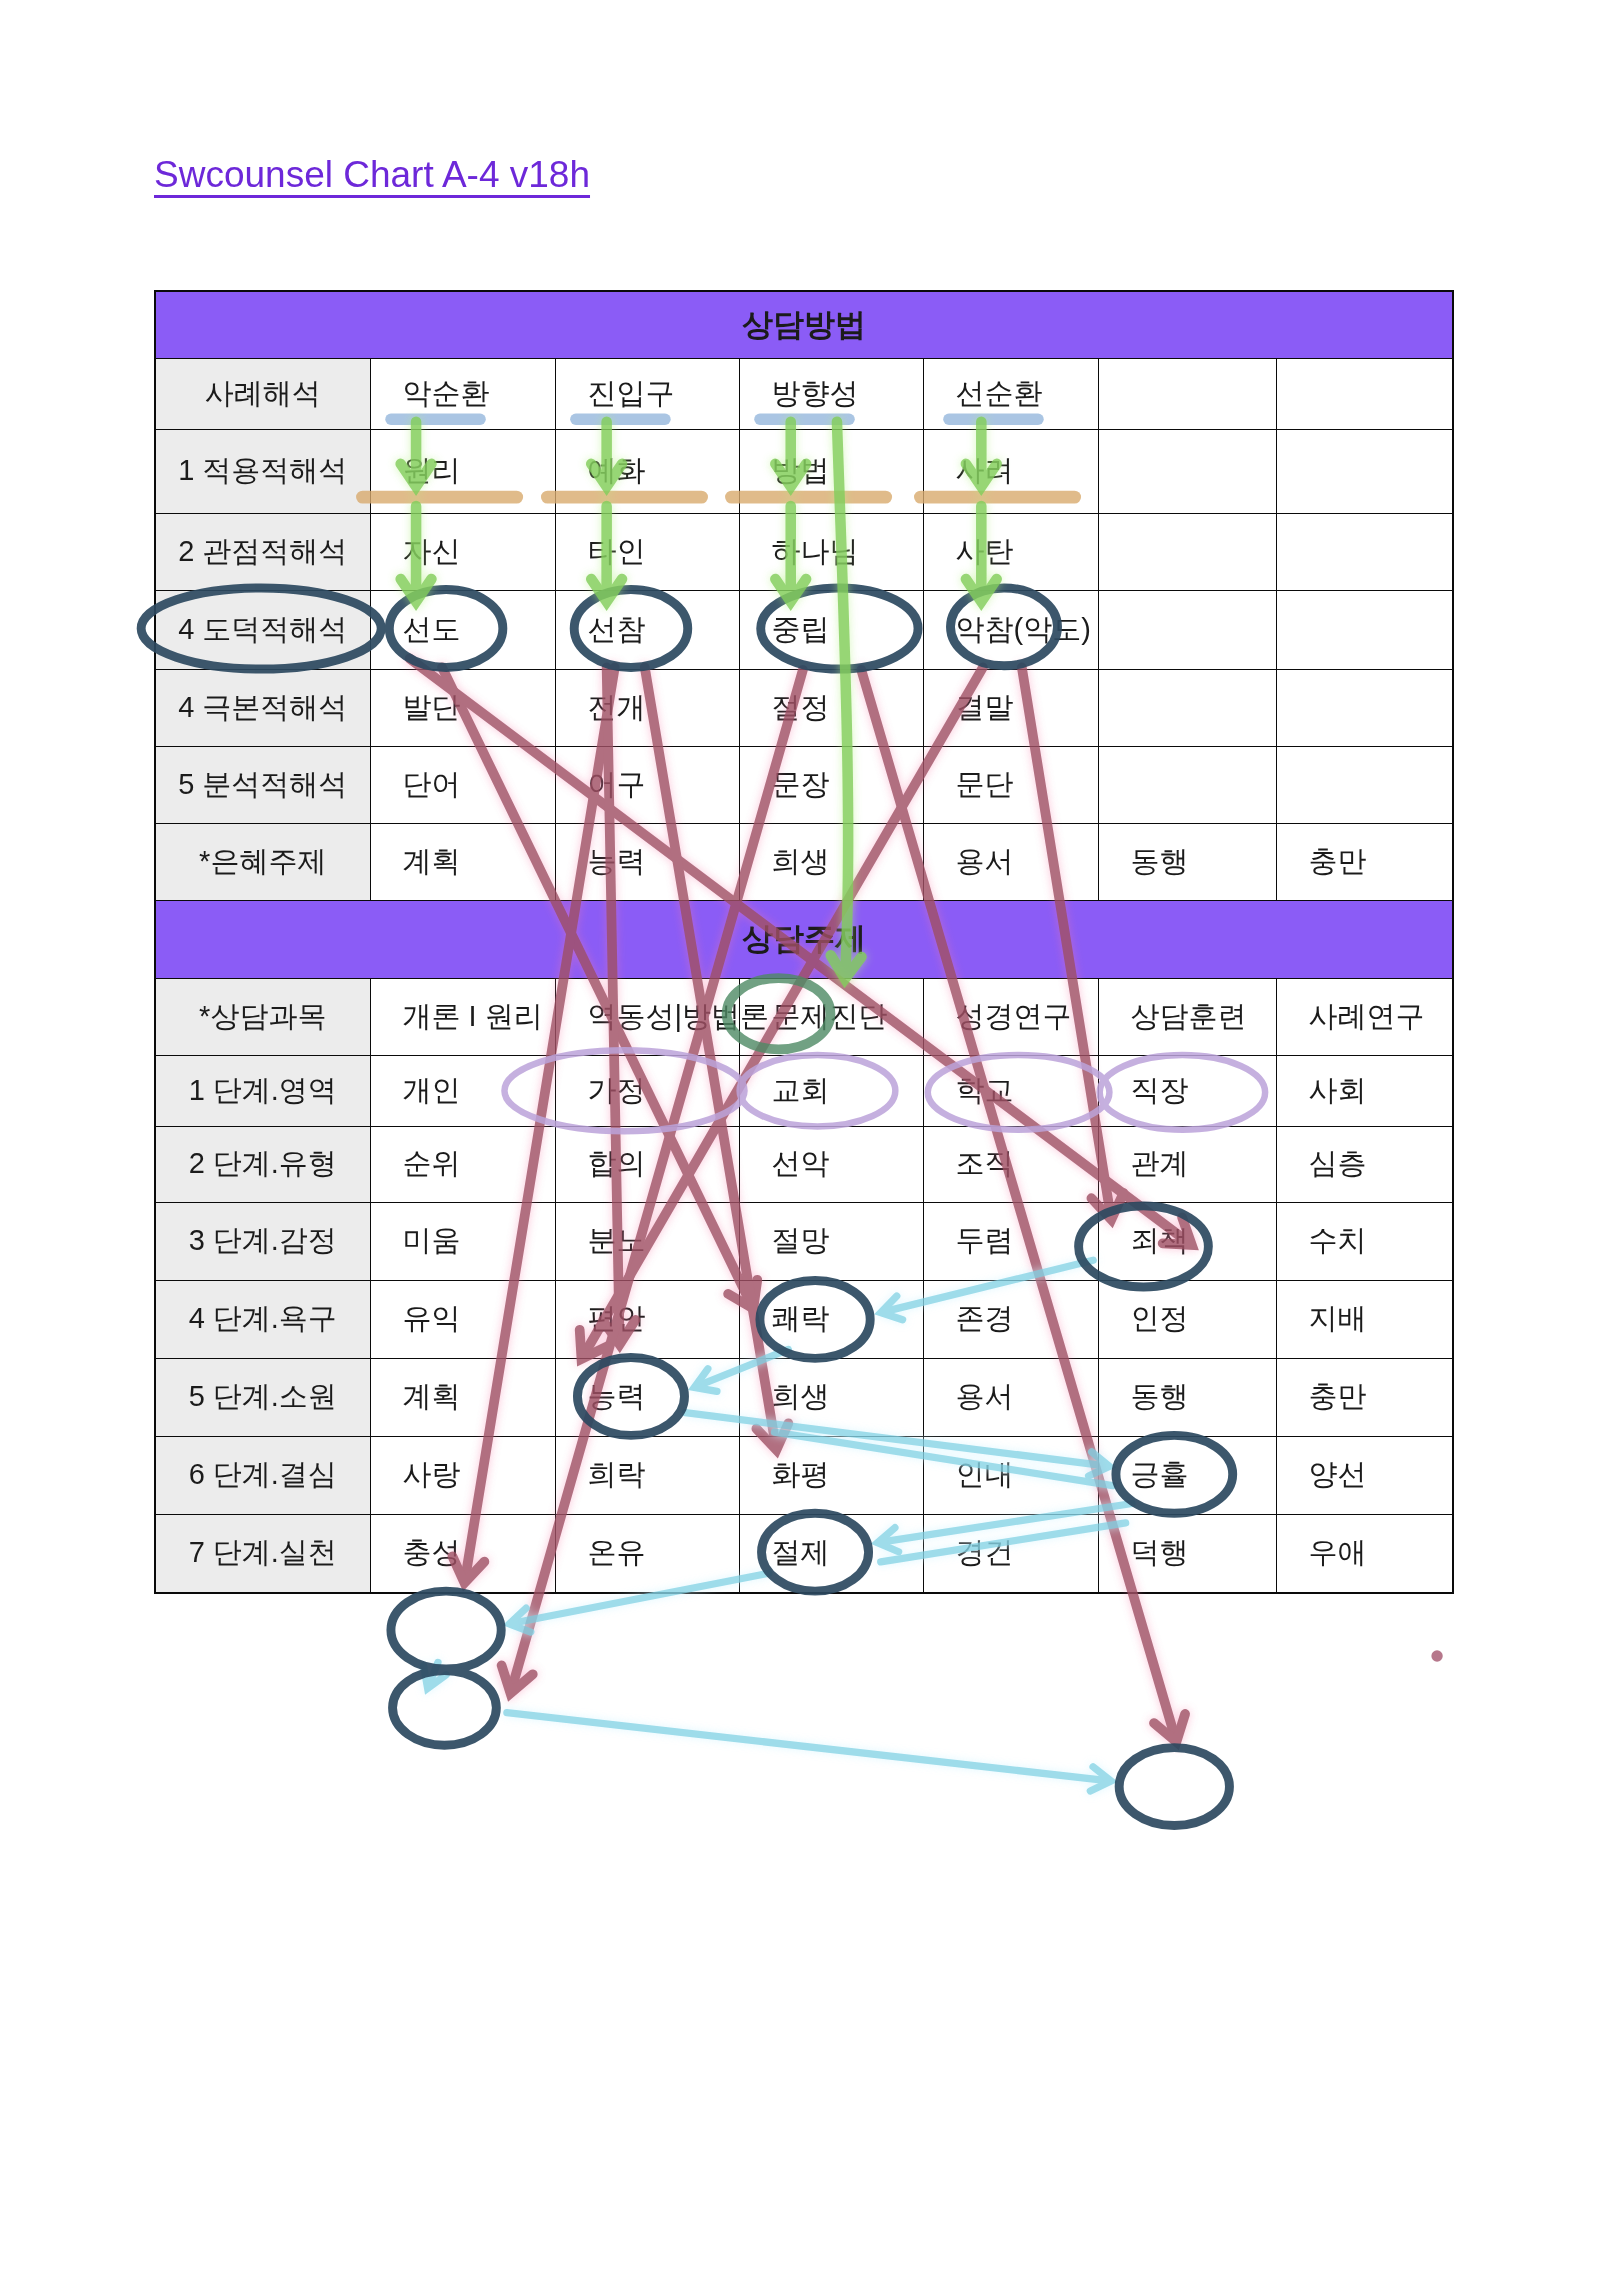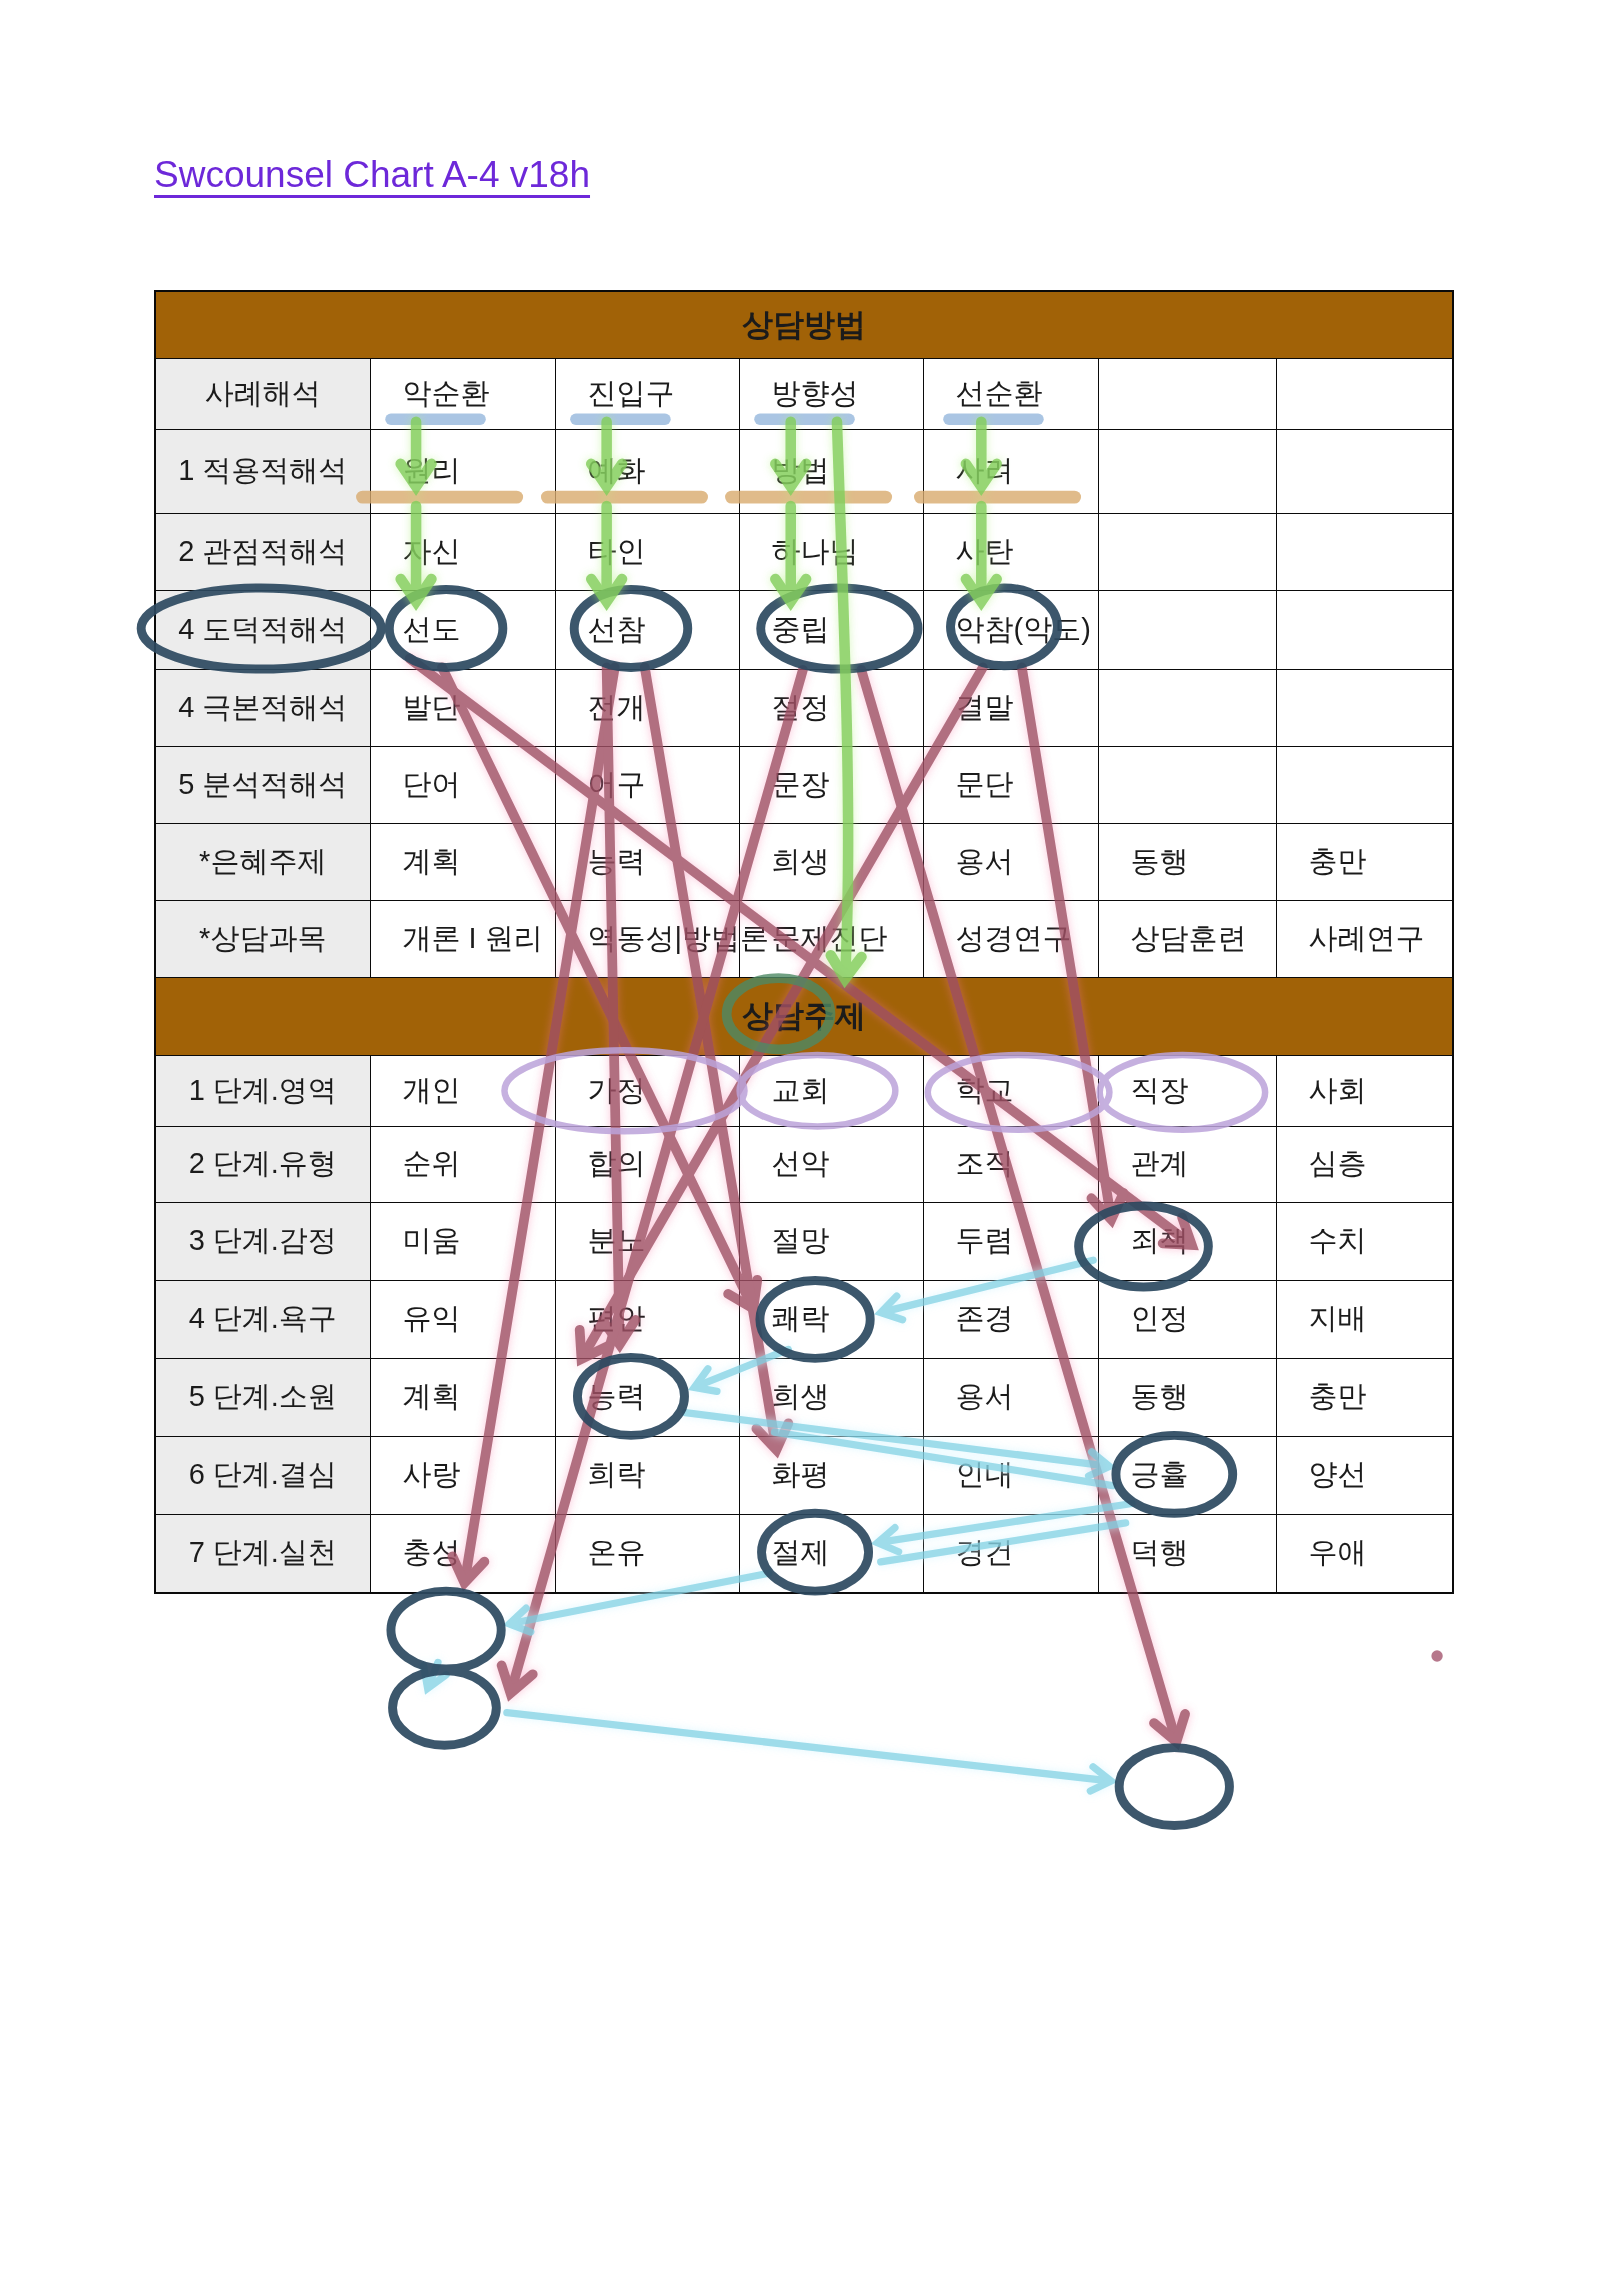--- a/index.html
+++ b/index.html
@@ -5,21 +5,21 @@
   html,body{margin:0;padding:0;background:#ffffff;}
   #page{position:relative;width:1622px;height:2295px;background:#ffffff;overflow:hidden;
         font-family:"Liberation Sans","DejaVu Sans",sans-serif;color:#1b1b1b;}
   #title{position:absolute;left:154px;top:154px;font-size:37px;letter-spacing:0px;
          color:#6d28d9;text-decoration:underline;text-decoration-thickness:3.2px;text-underline-offset:8px;}
   table#grid{position:absolute;left:154px;top:290px;width:1299px;border-collapse:collapse;
              table-layout:fixed;border:2.4px solid #0a0a0a;}
   #grid td{border:1.6px solid #0a0a0a;font-size:29px;vertical-align:middle;
            padding:0 0 0 32px;white-space:nowrap;overflow:visible;background:#ffffff;}
   #grid td.lab{background:#ececec;text-align:center;padding:0;margin-left:40px;}
-  #grid td.sec{background:#a16207;text-align:center;font-weight:bold;font-size:31px;padding:0;}
+  #grid td.sec{background:#8b5cf6;text-align:center;font-weight:bold;font-size:31px;padding:0;}
   #overlay{position:absolute;left:0;top:0;pointer-events:none;}
   .gl-m{filter:drop-shadow(0 0 6px rgba(248,120,165,0.5));}
   .gl-g{filter:drop-shadow(0 0 6px rgba(180,240,130,0.6));}
   .gl-c{filter:drop-shadow(0 0 5px rgba(210,245,255,0.85));}
 </style>
 </head>
 <body>
 
 <div id="page">
   <div id="title">Swcounsel Chart A-4 v18h</div>
@@ -94,31 +94,31 @@
     </tr>
     <tr style="height:77px">
       <td class="lab">*은혜주제</td>
       <td>계획</td>
       <td>능력</td>
       <td>희생</td>
       <td>용서</td>
       <td>동행</td>
       <td>충만</td>
     </tr>
+    <tr style="height:78px">
+      <td class="sec" colspan="7">상담주제</td>
+    </tr>
     <tr style="height:77px">
       <td class="lab">*상담과목</td>
       <td>개론 I 원리</td>
       <td>역동성|방법론</td>
       <td>문제진단</td>
       <td>성경연구</td>
       <td>상담훈련</td>
       <td>사례연구</td>
-    </tr>
-    <tr style="height:78px">
-      <td class="sec" colspan="7">상담주제</td>
     </tr>
     <tr style="height:71px">
       <td class="lab">1 단계.영역</td>
       <td>개인</td>
       <td>가정</td>
       <td>교회</td>
       <td>학교</td>
       <td>직장</td>
       <td>사회</td>
     </tr>

